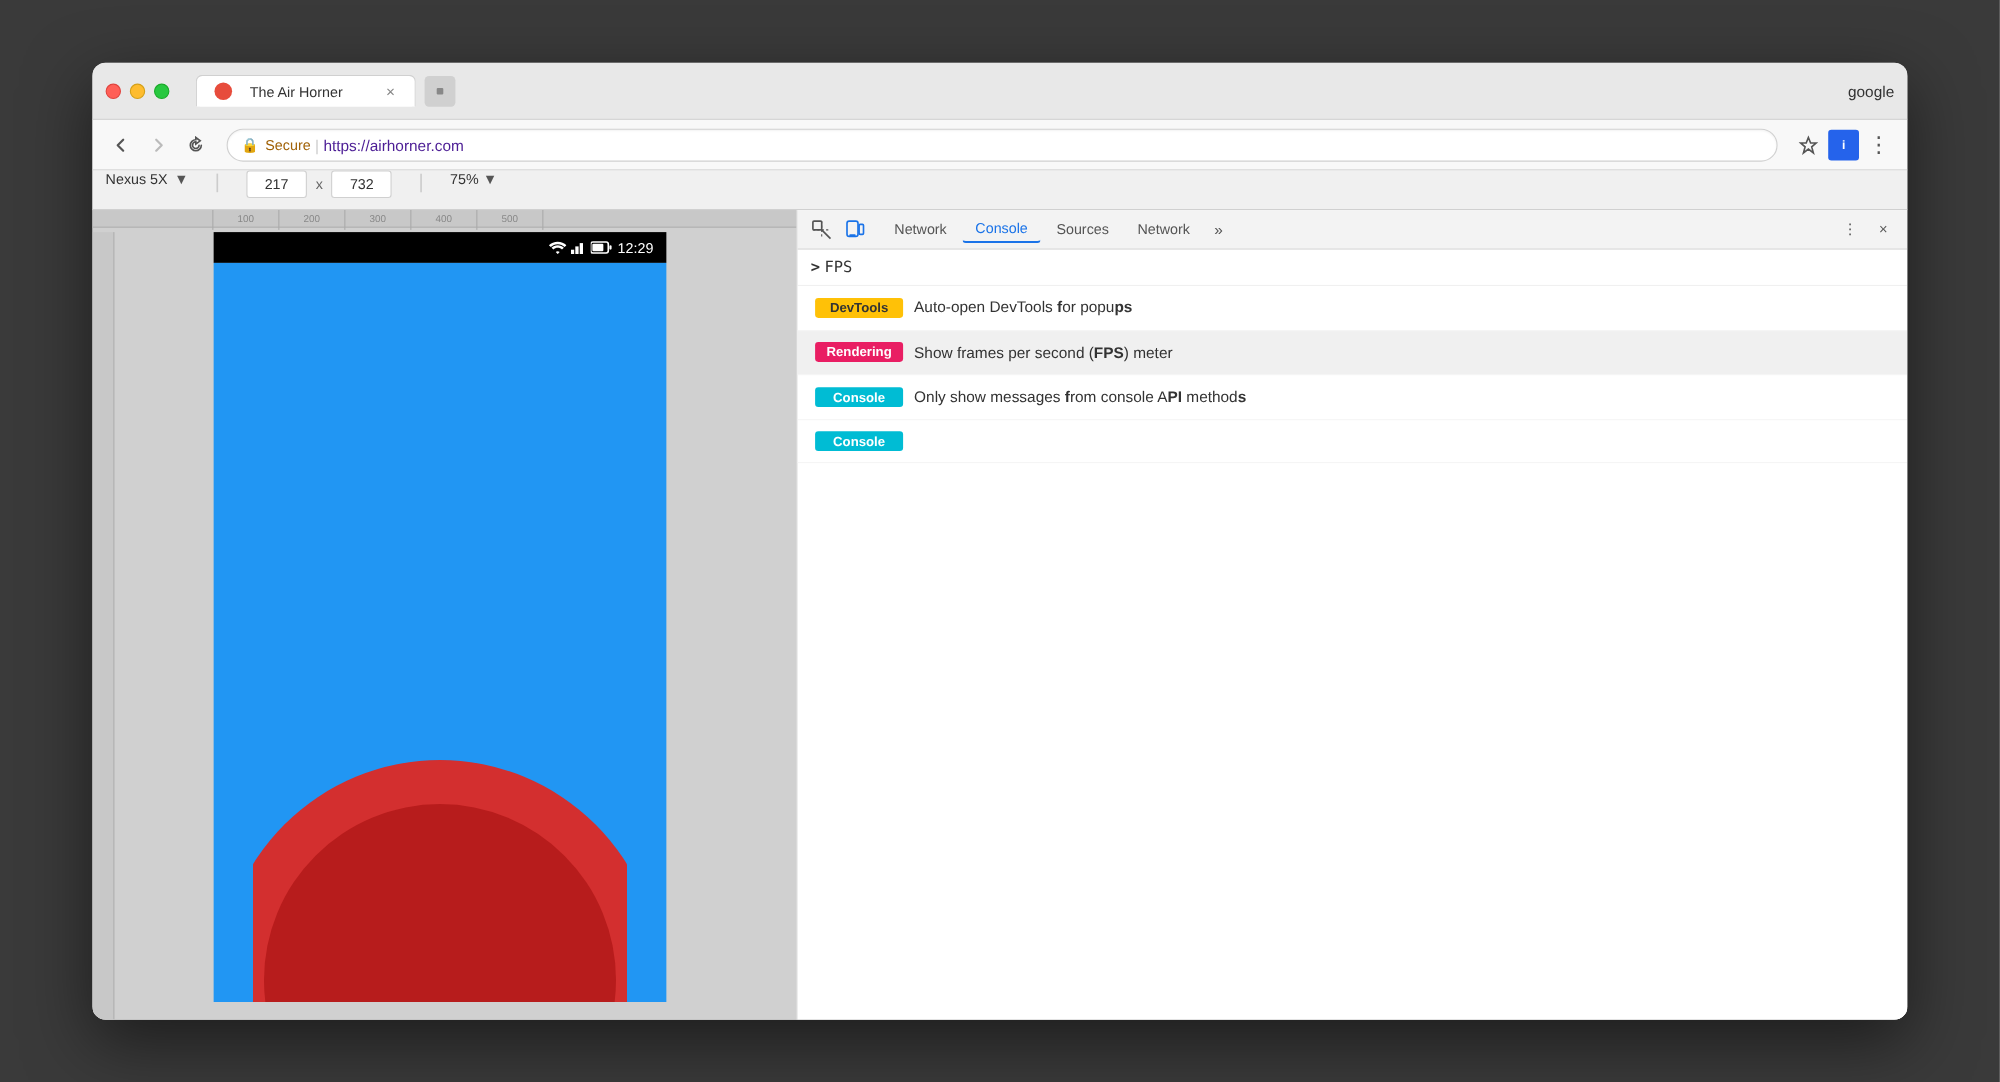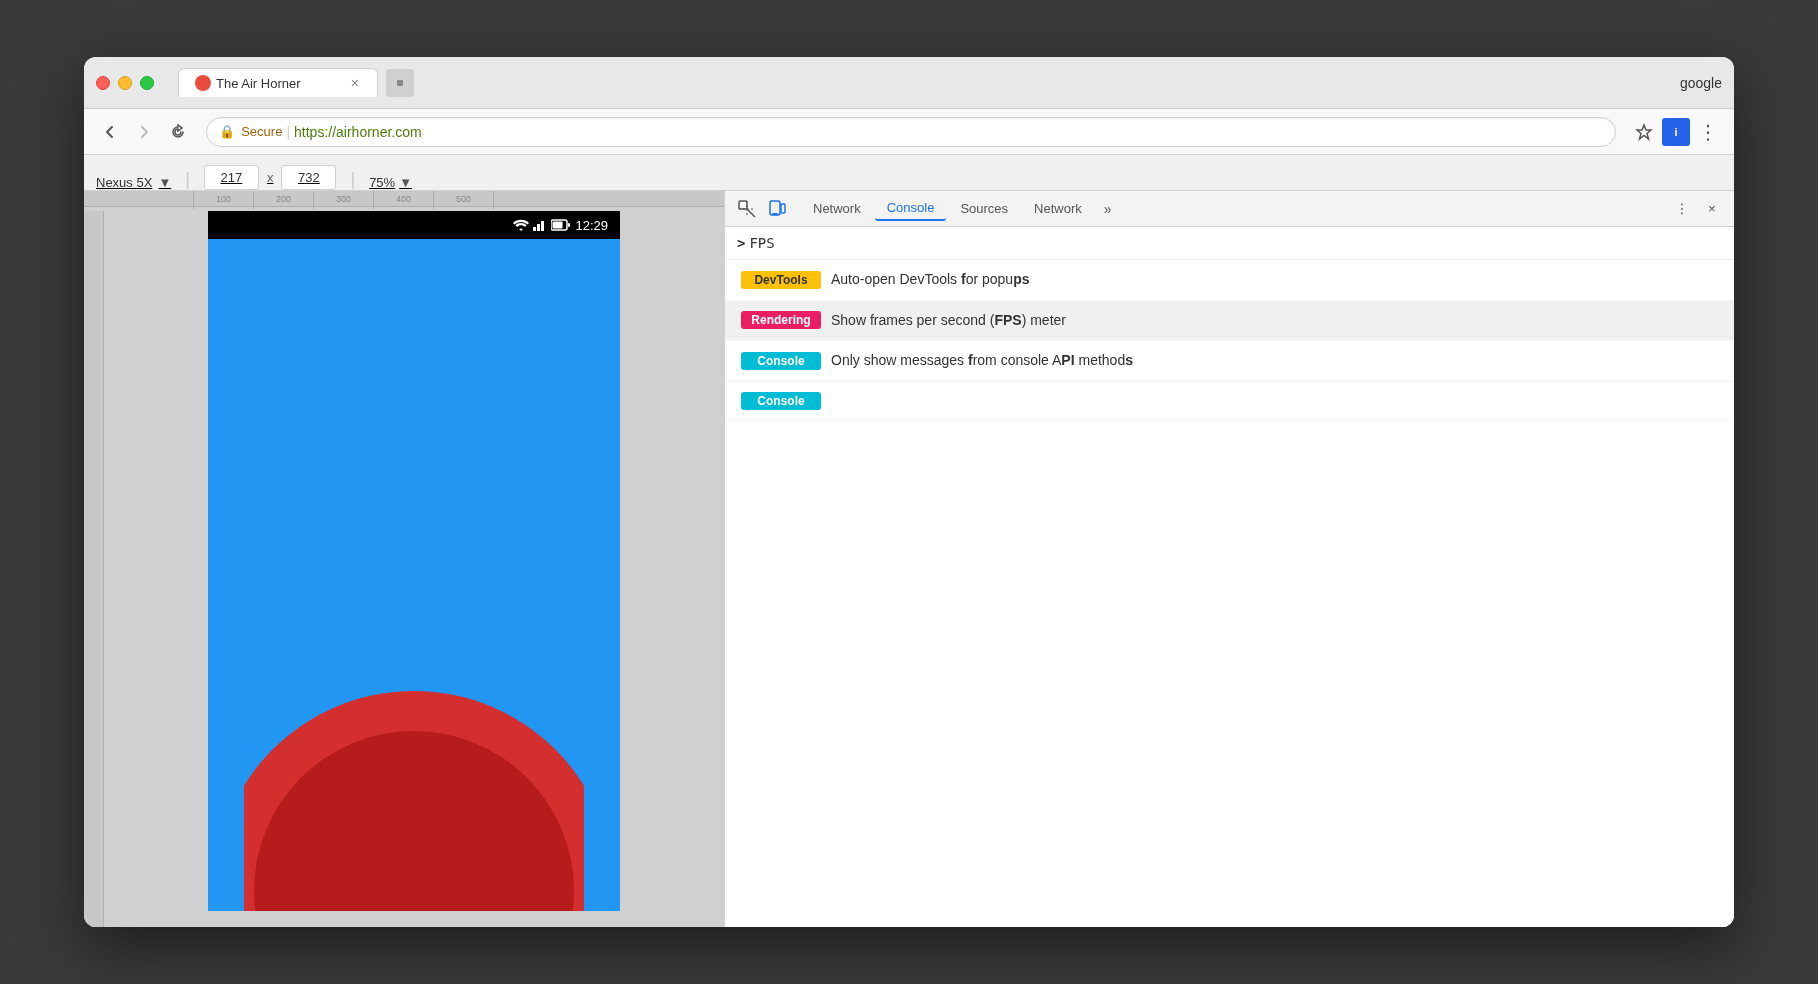--- a/index.html
+++ b/index.html
@@ -49,21 +49,21 @@
       align-items: center;
       flex: 1;
       margin: 0 8px;
     }
     .tab-active {
       background: #ffffff;
       border-radius: 6px 6px 0 0;
       padding: 6px 16px;
       display: flex;
       align-items: center;
-      gap: 5px;
+      gap: 16px;
       font-size: 13px;
       color: #333;
       border: 1px solid #d0d0d0;
       border-bottom: none;
       min-width: 200px;
     }
     .tab-favicon {
       width: 16px;
       height: 16px;
       background: #e74c3c;
@@ -142,21 +142,21 @@
     .secure-text {
       color: #a16207;
       font-size: 13px;
       margin-right: 4px;
     }
     .url-divider {
       color: #ccc;
       margin-right: 4px;
     }
     .url-text {
-      color: #4d7c0f;
+      color: #4c1d95;
       font-size: 14px;
     }
     .nav-right-icons {
       display: flex;
       align-items: center;
       gap: 4px;
     }
     .star-icon, .extension-icon, .menu-icon {
       width: 28px;
       height: 28px;
@@ -173,26 +173,25 @@
       border-radius: 4px;
       color: white;
       font-size: 12px;
       font-weight: bold;
     }
     
     .toolbar {
       background: #f0f0f0;
       height: 36px;
       display: flex;
-      align-items: flex-end;
+      align-items: flex-start;
       padding: 0 12px;
       border-bottom: 1px solid #d0d0d0;
       flex-shrink: 0;
-      gap: 6px;
-      text-decoration: underline;
+      gap: 16px;
     }
     .toolbar-sep {
       color: #ccc;
       margin: 0 8px;
       font-size: 18px;
     }
     .toolbar-dim {
       font-size: 13px;
       color: #333;
       padding: 4px 6px;
@@ -232,21 +231,21 @@
       width: 20px;
       background: #c8c8c8;
       border-right: 1px solid #b0b0b0;
       position: absolute;
       left: 0;
       top: 20px;
       bottom: 0;
     }
     .phone-viewport {
       position: absolute;
-      left: 124px;
+      left: 110px;
       top: 20px;
       width: 412px;
       height: 700px;
       overflow: hidden;
     }
     .phone-status-bar {
       background: #000;
       height: 28px;
       display: flex;
       align-items: center;

